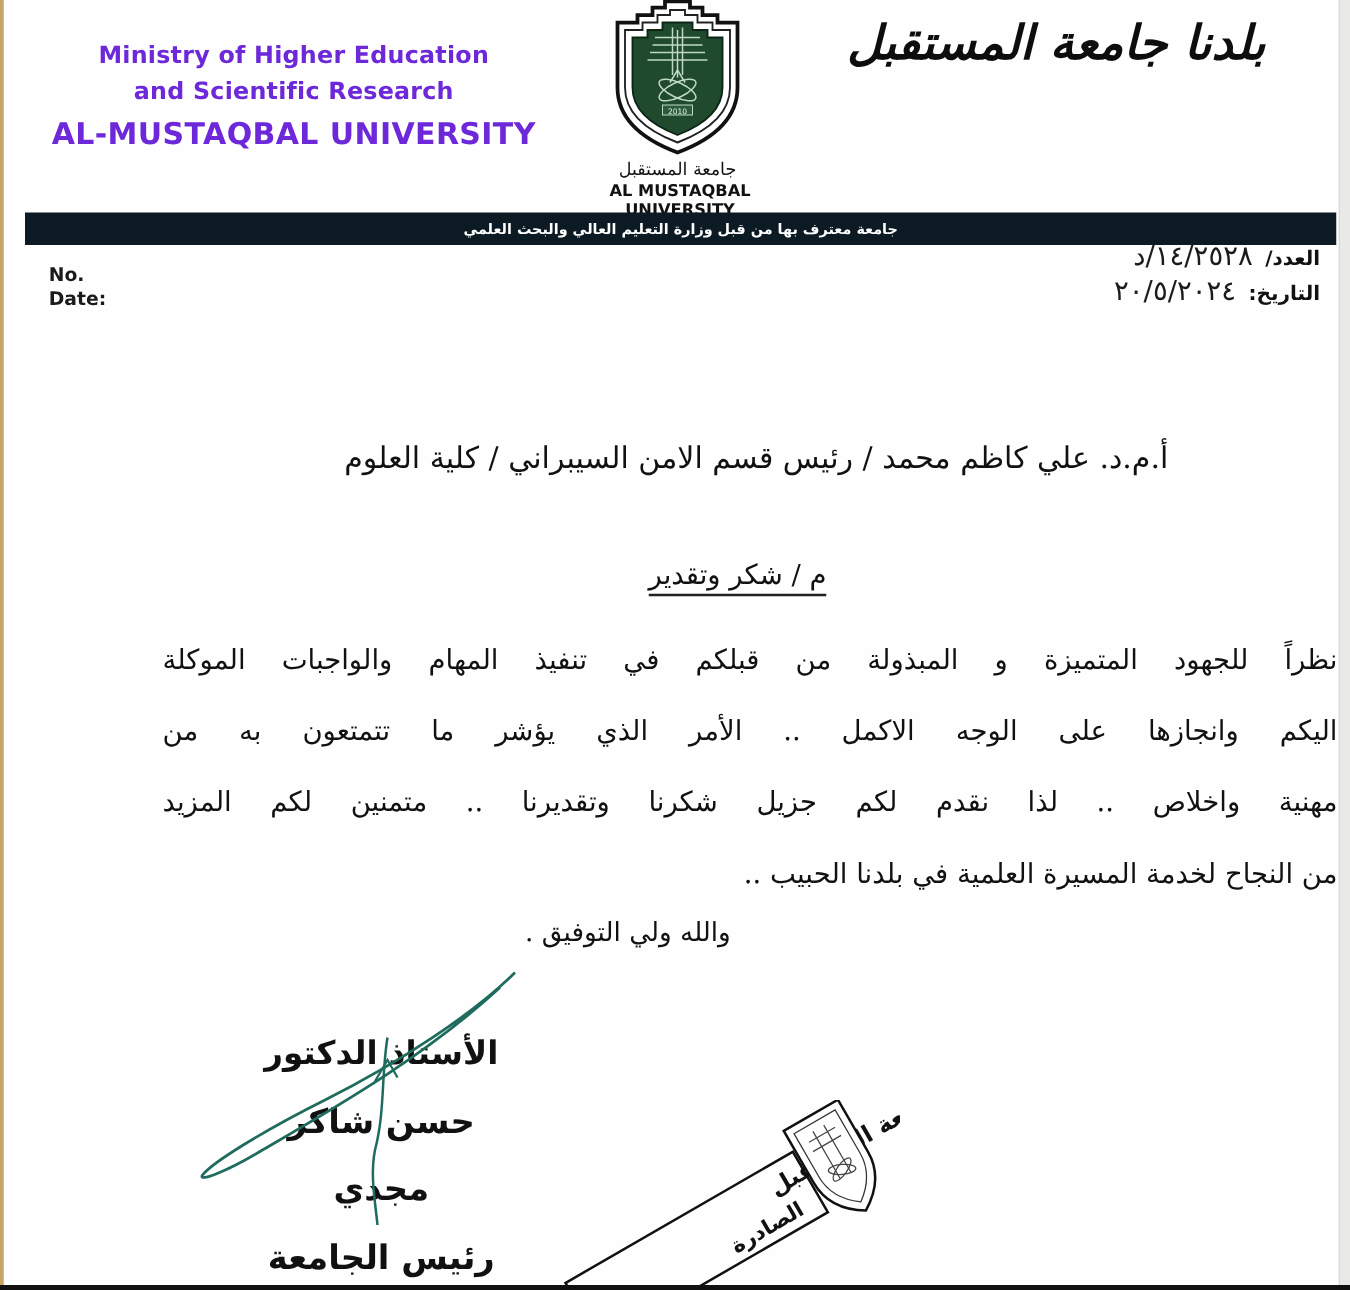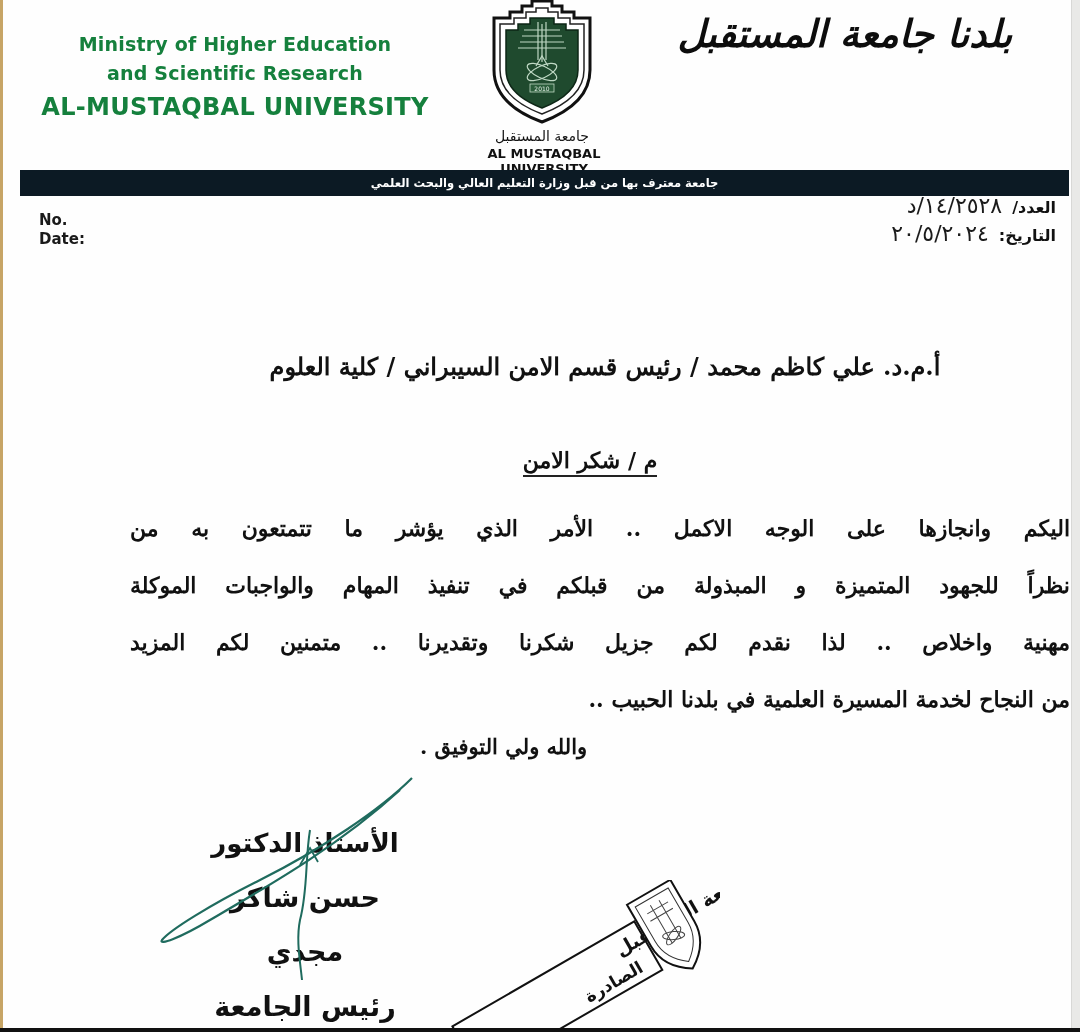--- a/index.html
+++ b/index.html
@@ -8,21 +8,21 @@
       background: #fdfdfc;
       font-family: "DejaVu Serif", serif;
       color: #111;
     }
     .page { position: absolute; left: 0; top: 0; width: 1080px; height: 1032px; background: #fefefe; }
     .left-edge { position: absolute; left: 0; top: 0; width: 3px; height: 1032px; background: #c7a566; }
     .right-edge { position: absolute; right: 0; top: 0; width: 8px; height: 1032px; background: #e9e9e7; border-left: 1px solid #d8d8d6; }
     .bottom-bar { position: absolute; left: 0; bottom: 0; width: 1080px; height: 4px; background: #111; }
 
     .en-header { position: absolute; left: 40px; top: 30px; width: 390px; text-align: center;
-      font-family: "DejaVu Sans", sans-serif; color: #15803d; }
+      font-family: "DejaVu Sans", sans-serif; color: #6d28d9; }
     .en-header .l1, .en-header .l2 { font-size: 19px; line-height: 29px; font-weight: bold; letter-spacing: 0.2px; }
     .en-header .l3 { font-size: 24px; line-height: 34px; font-weight: bold; margin-top: 2px; letter-spacing: 0.3px; text-align: center; }
 
     .crest { position: absolute; left: 488px; top: 0; width: 108px; height: 124px; }
     .crest-ar { position: absolute; left: 452px; top: 128px; width: 180px; text-align: center;
       font-family: "DejaVu Sans", sans-serif; font-size: 14px; direction: rtl; letter-spacing: 3px; color:#111; }
     .crest-en { position: absolute; left: 444px; top: 146px; width: 200px; text-align: center;
       font-family: "DejaVu Sans", sans-serif; font-size: 13px; font-weight: bold; color:#111; }
 
     .ar-header { position: absolute; left: 650px; top: 8px; width: 390px; text-align: center; direction: rtl;
@@ -36,21 +36,21 @@
 
     .no-date-en { position: absolute; left: 39px; top: 211px; font-family: "DejaVu Sans", sans-serif;
       font-size: 15px; font-weight: bold; line-height: 19px; color: #1a1a1a; }
 
     .ref-ar { position: absolute; right: 24px; top: 193px; direction: rtl; font-family: "DejaVu Sans", sans-serif; }
     .ref-row { display: flex; align-items: baseline; height: 28px; }
     .ref-label { font-size: 16px; font-weight: bold; color: #111; }
     .ref-val { font-family: "DejaVu Sans", sans-serif; font-size: 22px; letter-spacing: 4px; color: #1b1b1b;
       margin-right: 10px; direction: ltr; unicode-bidi: bidi-override; }
 
-    .body-text { position: absolute; direction: rtl; font-family: "DejaVu Serif", serif; font-weight: bold; color: #111; }
+    .body-text { position: absolute; direction: rtl; font-family: "DejaVu Serif", serif; font-weight: normal; color: #111; }
     .addressee { left: 230px; top: 352px; width: 750px; text-align: center; font-size: 24px; }
     .subject { left: 380px; top: 447px; width: 420px; text-align: center; font-size: 22px; }
     .subject span { border-bottom: 2px solid #222; padding-bottom: 2px; }
     .para { left: 130px; top: 500px; width: 940px; font-size: 22px; line-height: 57px; text-align: justify; }
     .para .line { display: block; text-align: justify; text-align-last: justify; white-space: nowrap; }
     .para .line.last { text-align-last: right; }
     .closing { left: 420px; top: 734px; width: 200px; text-align: left; font-size: 21px; }
 
     .signature { position: absolute; left: 190px; top: 815px; width: 230px; direction: rtl; text-align: center;
       font-family: "DejaVu Sans", sans-serif; font-weight: bold; color: #111; }
@@ -111,25 +111,25 @@
       <span class="ref-val">د/١٤/٢٥٢٨</span>
     </div>
     <div class="ref-row">
       <span class="ref-label">التاريخ:</span>
       <span class="ref-val">٢٠/٥/٢٠٢٤</span>
     </div>
   </div>
 
   <div class="body-text addressee">أ.م.د. علي كاظم محمد / رئيس قسم الامن السيبراني / كلية العلوم</div>
   <div class="body-text subject">
-    <span>م / شكر الامن</span>
+    <span>م / شكر وتقدير</span>
   </div>
   <div class="body-text para">
+    <span class="line">نظراً للجهود المتميزة و المبذولة من قبلكم في تنفيذ المهام والواجبات الموكلة</span>
     <span class="line">اليكم وانجازها على الوجه الاكمل .. الأمر الذي يؤشر ما تتمتعون به من</span>
-    <span class="line">نظراً للجهود المتميزة و المبذولة من قبلكم في تنفيذ المهام والواجبات الموكلة</span>
     <span class="line">مهنية واخلاص .. لذا نقدم لكم جزيل شكرنا وتقديرنا .. متمنين لكم المزيد</span>
     <span class="line last">من النجاح لخدمة المسيرة العلمية في بلدنا الحبيب ..</span>
   </div>
   <div class="body-text closing">والله ولي التوفيق .</div>
 
   <div class="signature">
     <div class="s1">الأستاذ الدكتور</div>
     <div class="s2">حسن شاكر مجدي</div>
     <div class="s3">رئيس الجامعة</div>
   </div>

